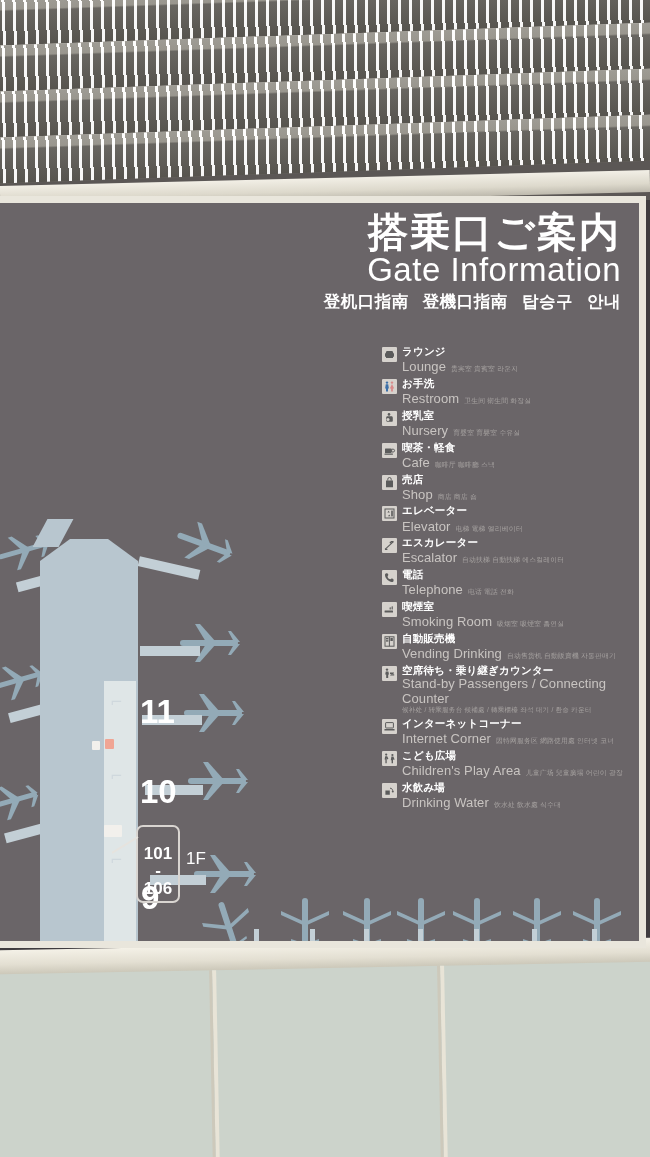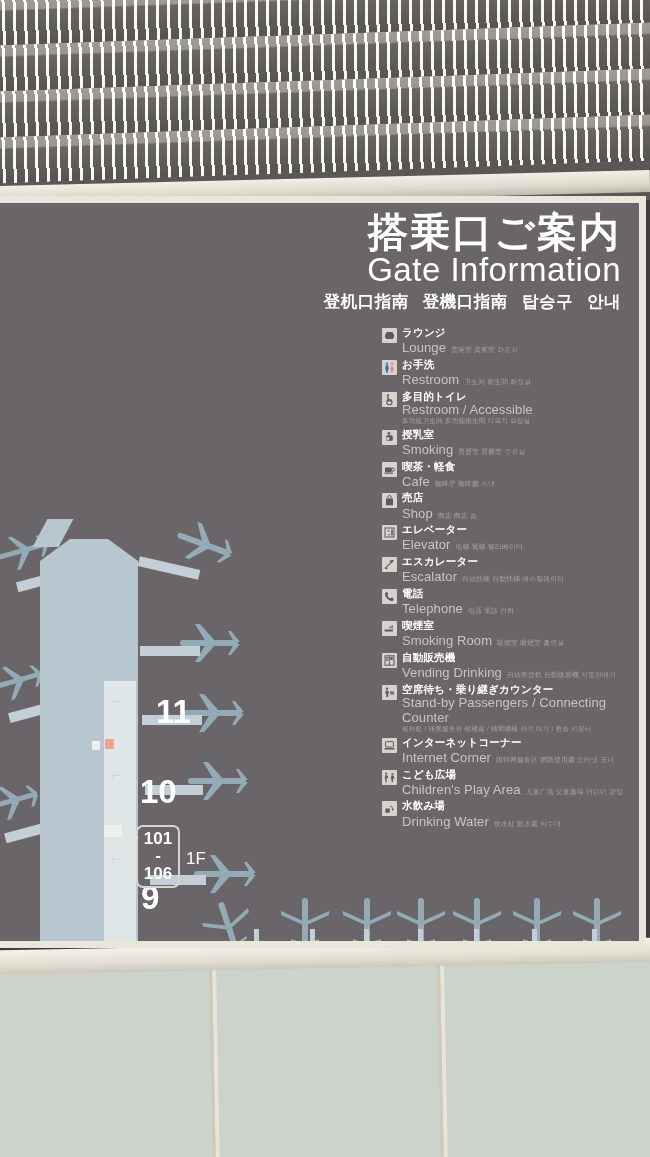--- a/index.html
+++ b/index.html
@@ -44,21 +44,21 @@
   .title-ja { color:#ffffff; font-size:40px; font-weight:bold; letter-spacing:2px;
               line-height:1.05; }
   .title-en { color:#ffffff; font-size:33px; font-weight:400; letter-spacing:.5px;
               line-height:1.15; margin-top:-2px; }
   .title-sub { color:#ffffff; font-size:16.5px; font-weight:bold; margin-top:2px;
                letter-spacing:.5px; }
   .title-sub span { margin-left:9px; }
   .title-sub span:first-child{ margin-left:12px; }
 
   
-  .legend { position:absolute; left:382px; top:124px; width:258px; }
+  .legend { position:absolute; left:382px; top:143px; width:258px; }
   .legend-row { display:flex; align-items:flex-start; margin-bottom:3.5px; }
   .lg-icon { width:15px; height:15px; flex:0 0 15px; background:#d6d2cd;
              border-radius:1px; margin-right:5px; margin-top:1px;
              position:relative; overflow:hidden; }
   .lg-icon svg { position:absolute; left:1px; top:1px; }
   .lg-text { flex:1; min-width:0; }
   .lg-ja { color:#ffffff; font-size:10.5px; font-weight:bold; line-height:1.06;
            letter-spacing:.2px; }
   .lg-line2 { line-height:1.08; white-space:nowrap; }
   .lg-en { color:#c9c5c2; font-size:13px; letter-spacing:.1px; }
@@ -71,21 +71,21 @@
   .bldg { position:absolute; background:#b8c6cf; }
   .plane { position:absolute; fill:#93aab7; }
   .bridge { position:absolute; background:#c3cfd6; }
   .concourse { position:absolute; background:#dfe6e7; }
 
   .gate-num { position:absolute; color:#ffffff; font-weight:bold;
               font-family:"Liberation Sans", sans-serif; line-height:1; }
 
   .gatebox { position:absolute; border:2.5px solid #d9d5d1; border-radius:7px;
              color:#ffffff; font-weight:bold; text-align:center;
-             font-size:17px; line-height:1.02; padding:3px 4px 4px; }
+             font-size:17px; line-height:1.02; padding:18px 4px 4px; }
   .floor-lbl { position:absolute; color:#ffffff; font-weight:normal; font-size:17px; }
 
   
   .finger { position:absolute; background:#d9d5d1; }
 
   
   .chip { position:absolute; background:#f2f0ec; border-radius:1px; }
 
   .esc { position:absolute; color:#cfd8dd; font-size:15px; line-height:1;
          font-family:"DejaVu Sans", sans-serif; }
@@ -155,50 +155,34 @@
                   <path d="M9 4.1 11.2 8.4H9.9v3.2H8.1V8.4H6.8z" fill="#d98a8a"></path>
                 </g>
               </svg>
           </div>
           <div class="lg-text">
             <div class="lg-ja">お手洗</div>
             <div class="lg-line2"><span class="lg-en">Restroom</span><span class="lg-cjk">卫生间  衛生間  화장실</span></div>
           </div>
         </div>
 
-        <div class="legend-row">
-          <div class="lg-icon">
-            <svg width="13" height="13" viewBox="0 0 13 13">
-                <g fill="#5b5b5b">
-                  <circle cx="5" cy="2.4" r="1.2"></circle>
-                  <path d="M4 4h1.6v3.2h3.2v1.3H4.6z"></path>
-                  <circle cx="6.4" cy="9.2" r="2.6" fill="none" stroke="#5b5b5b" stroke-width="1.1"></circle>
-                </g>
-              </svg>
-          </div>
-          <div class="lg-text">
-            <div class="lg-ja">多目的トイレ</div>
-            <div class="lg-en">Restroom / Accessible</div>
-            <span class="lg-cjk2">多功能卫生间  多功能衛生間  다목적 화장실</span>
-          </div>
-        </div>
 
         <div class="legend-row">
           <div class="lg-icon">
             <svg width="13" height="13" viewBox="0 0 13 13">
                 <g fill="#5b5b5b">
                   <circle cx="6" cy="2.4" r="1.3"></circle>
                   <path d="M3.6 4.2h4.8c1 0 1.4.7 1.4 1.5v3c0 .7-.5 1.1-1 1.1H4.2c-.6 0-1-.5-1-1.2V5.6c0-.8.4-1.4 1.4-1.4z"></path>
                   <circle cx="5" cy="7.4" r="1.5" fill="#d6d2cd"></circle>
                 </g>
               </svg>
           </div>
           <div class="lg-text">
             <div class="lg-ja">授乳室</div>
-            <div class="lg-line2"><span class="lg-en">Smoking</span><span class="lg-cjk">育婴室  育嬰室  수유실</span></div>
+            <div class="lg-line2"><span class="lg-en">Nursery</span><span class="lg-cjk">育婴室  育嬰室  수유실</span></div>
           </div>
         </div>
 
         <div class="legend-row">
           <div class="lg-icon">
             <svg width="13" height="13" viewBox="0 0 13 13">
                 <g fill="#5b5b5b">
                   <rect x="2" y="4.5" width="6.4" height="4.6" rx=".6"></rect>
                   <path d="M8.6 5.2h1.6c.9 0 1.4.6 1.4 1.4s-.5 1.4-1.4 1.4H8.6z" fill="none" stroke="#5b5b5b" stroke-width="1"></path>
                   <rect x="1.4" y="9.6" width="8.6" height="1.1" rx=".4"></rect>
@@ -467,21 +451,21 @@
 
         <div class="concourse" style="left:104px; top:478px; width:32px; height:278px;"></div>
 
         <div class="esc" style="left:110px; top:492px;">⌐</div>
         <div class="esc" style="left:110px; top:566px;">⌐</div>
         <div class="esc" style="left:110px; top:650px;">⌐</div>
         <div class="chip" style="left:92px; top:538px; width:8px; height:9px;"></div>
         <div class="chip" style="left:105px; top:536px; width:9px; height:10px; background:#f0a594;"></div>
         <div class="chip" style="left:104px; top:622px; width:18px; height:12px;"></div>
 
-        <div class="gate-num" style="left:140px; top:492px; font-size:33px;margin-left:16px;">11</div>
+        <div class="gate-num" style="left:140px; top:492px; font-size:33px;">11</div>
         <div class="gate-num" style="left:140px; top:572px; font-size:33px;">10</div>
         <div class="gate-num" style="left:141px; top:678px; font-size:33px;">9</div>
 
         <div class="gatebox" style="left:136px; top:622px; width:44px;">
           <span>101</span><br>
           <span>-</span><br>
           <span>106</span>
         </div>
 
         <svg style="position:absolute; left:112px; top:630px;" width="30" height="24">

